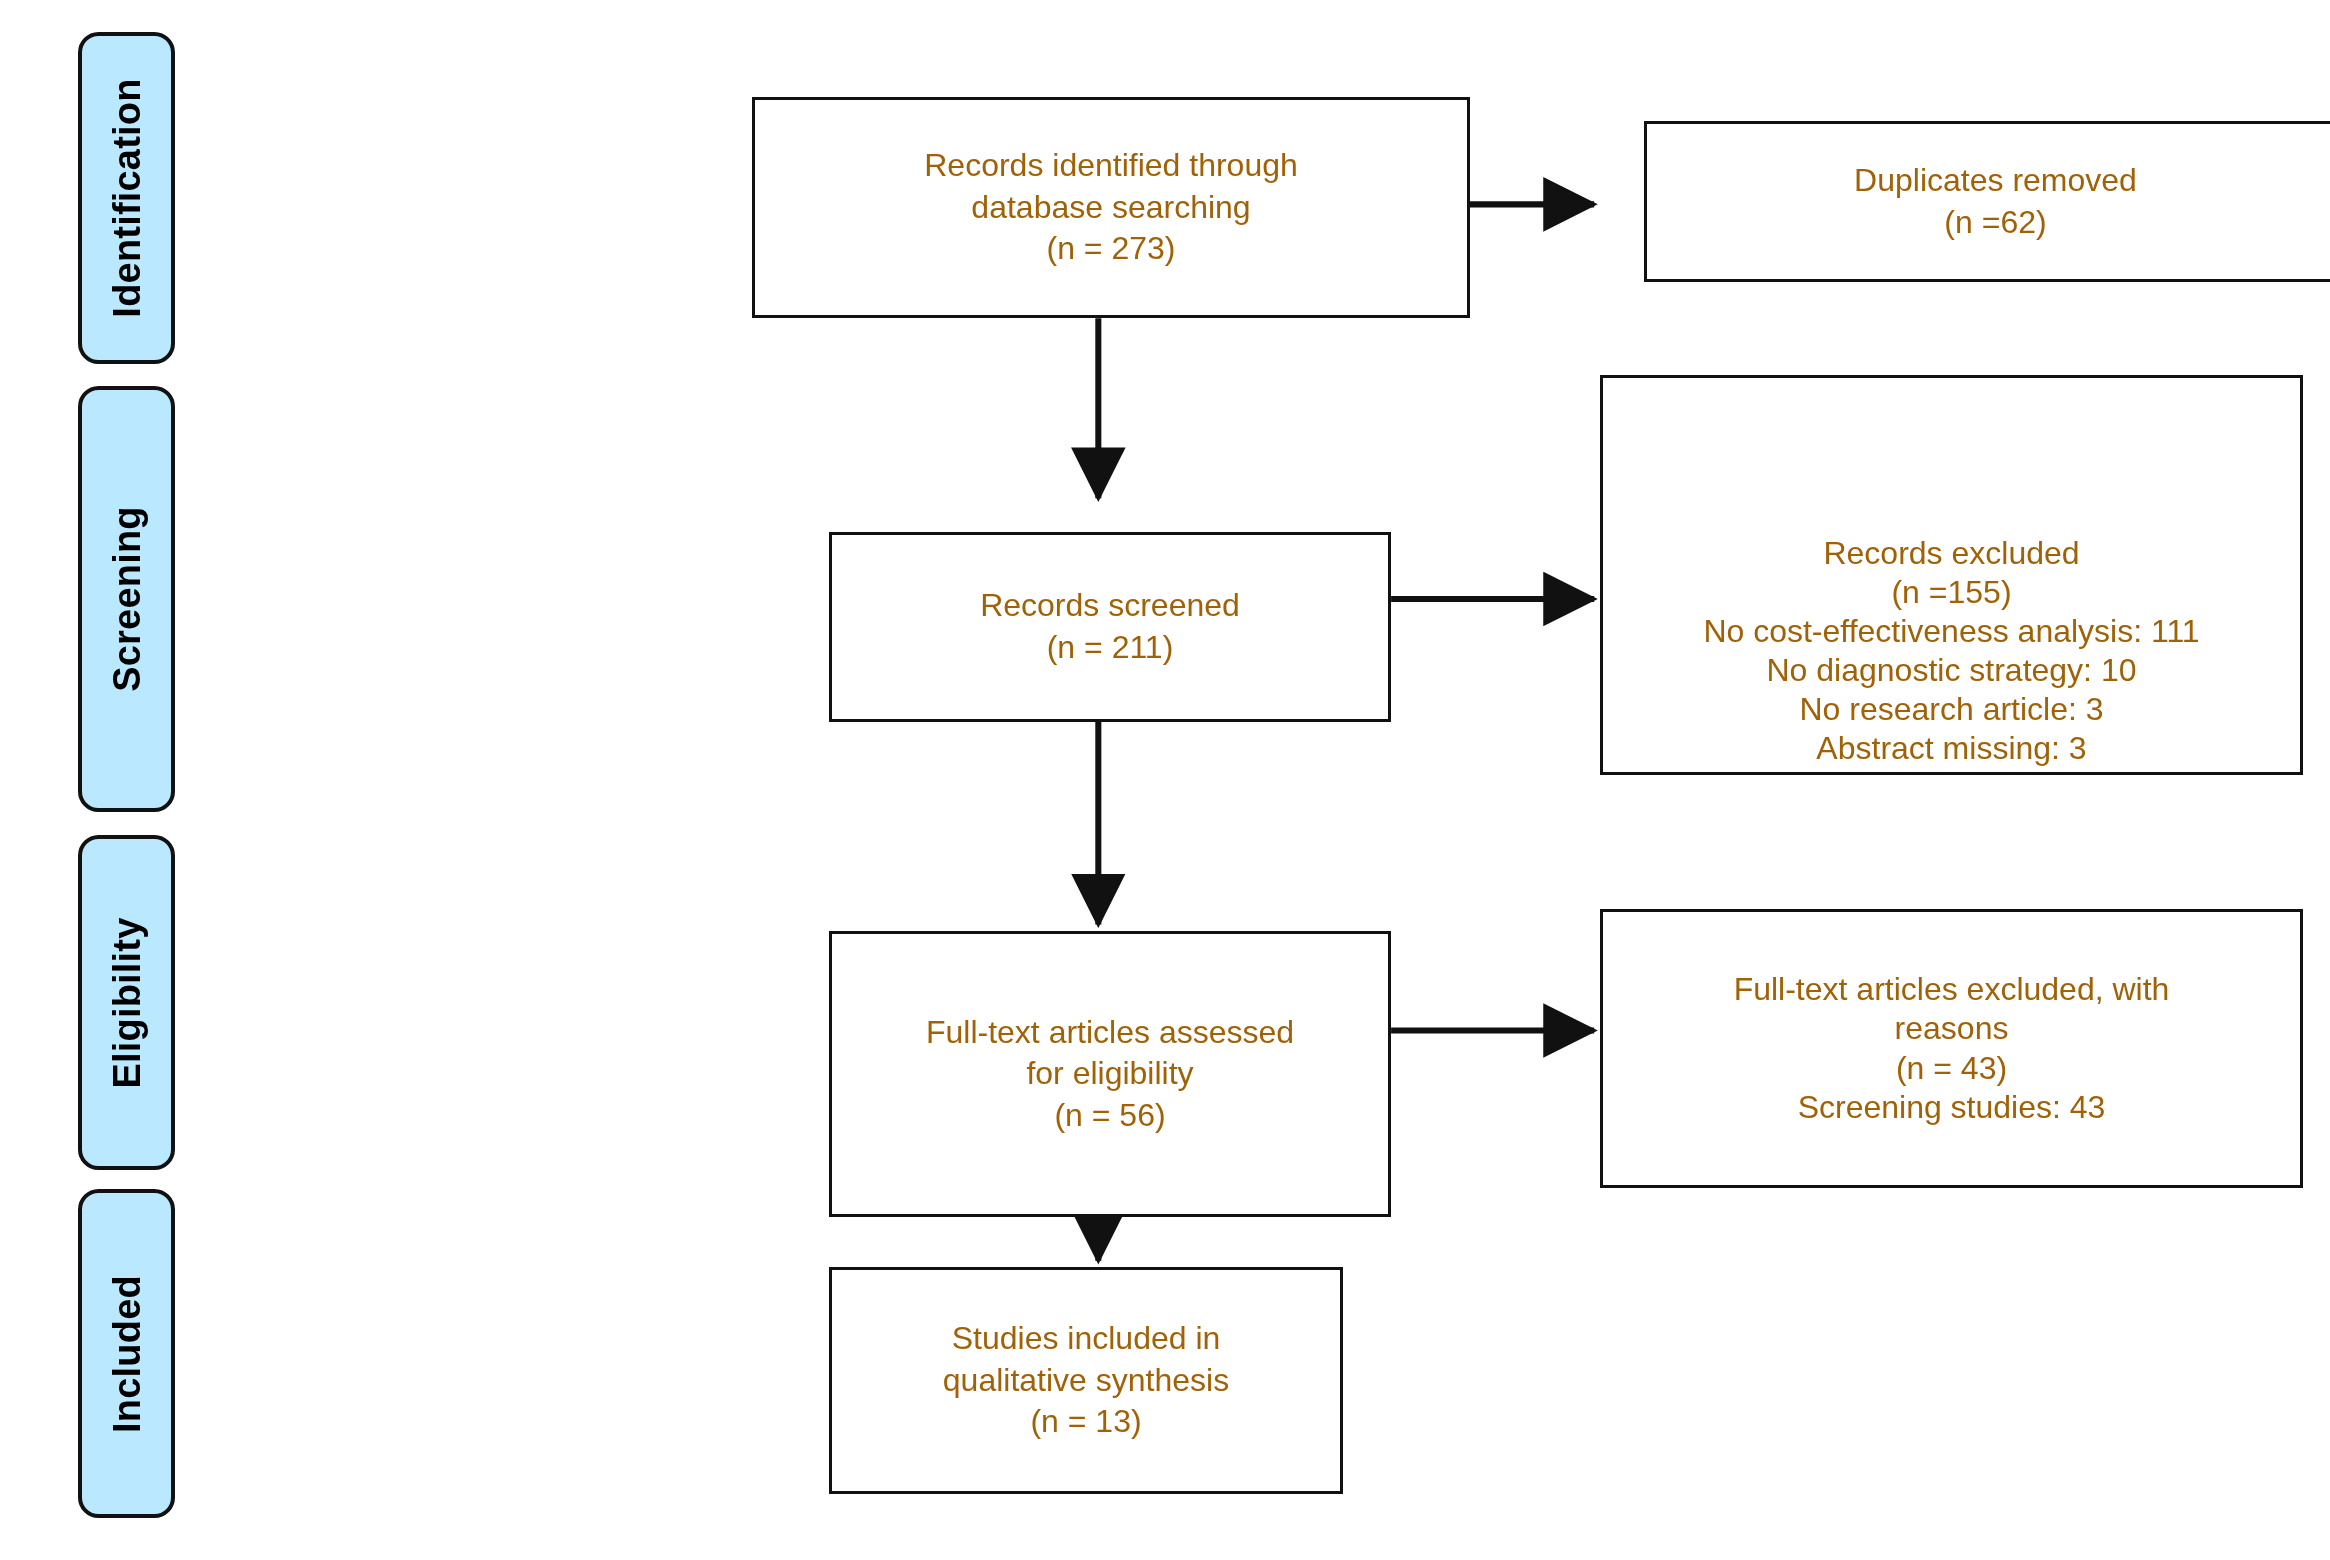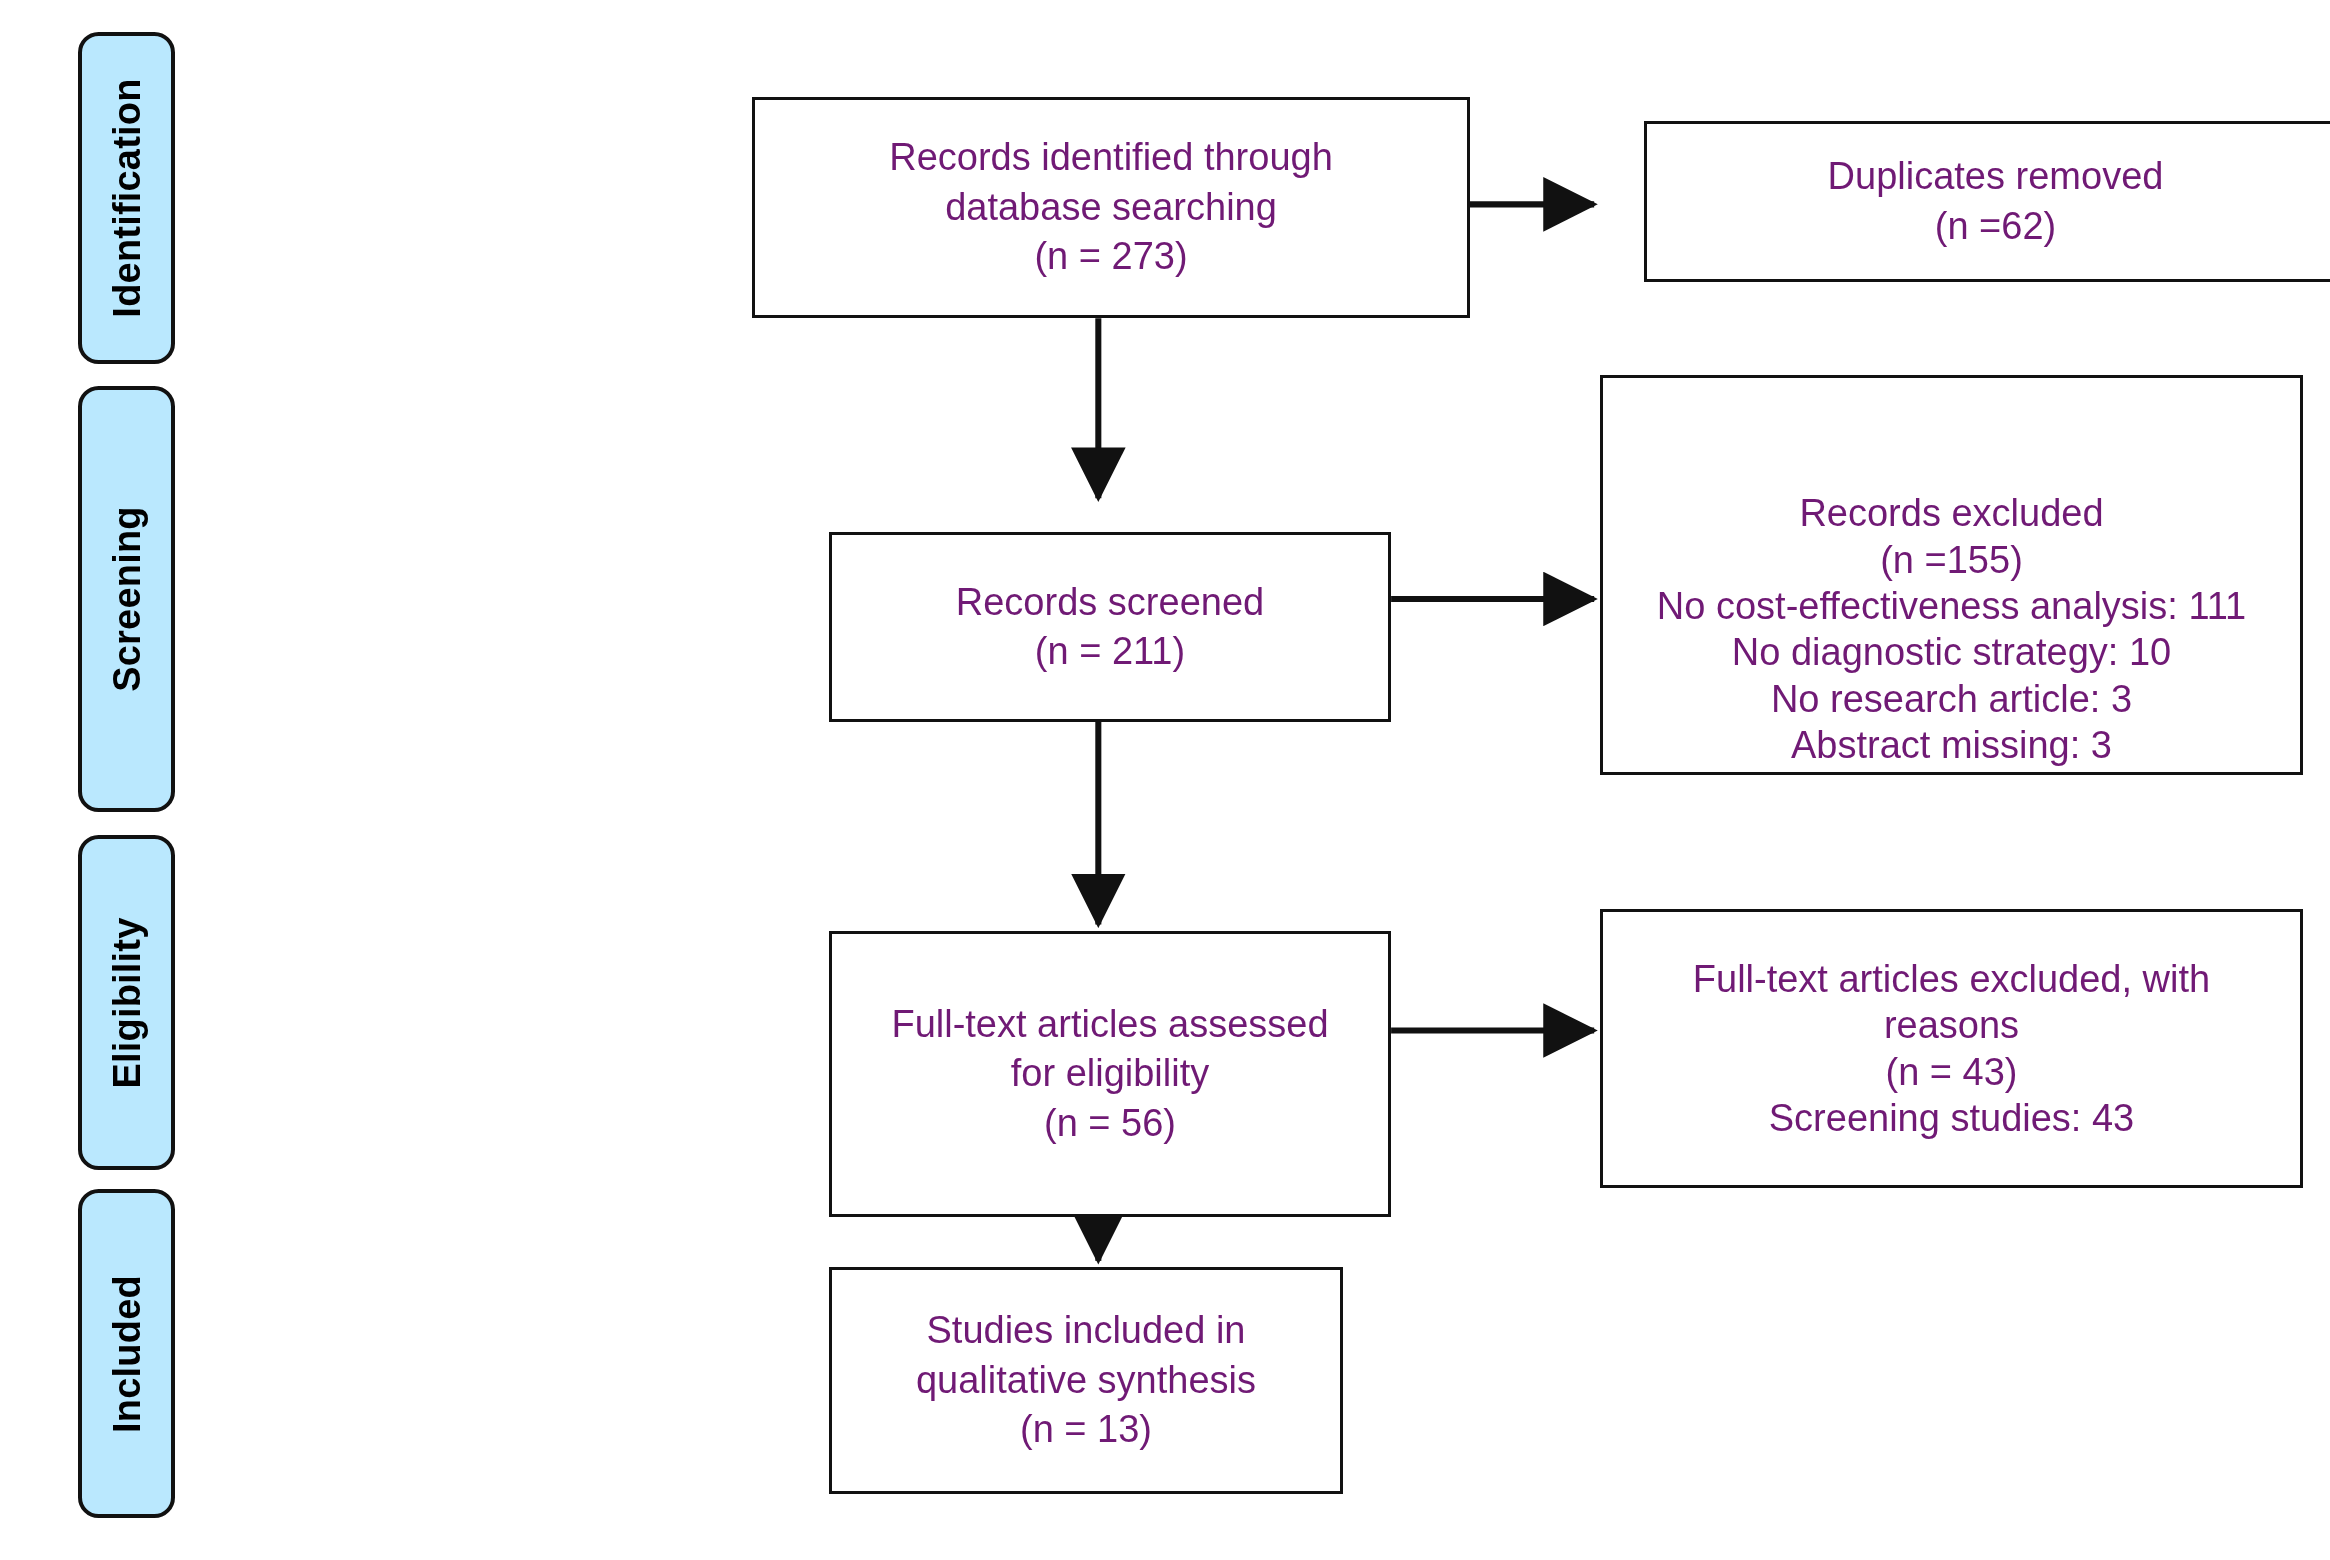--- a/index.html
+++ b/index.html
@@ -46,22 +46,22 @@
     background: #ffffff;
     border: 3px solid #111111;
     box-sizing: border-box;
     display: flex;
     flex-direction: column;
     align-items: center;
     justify-content: center;
     padding: 3.6px 8.5px;
   }
   .flow-line {
-    font-size: 38px;
-    color: #701a75;
+    font-size: 32px;
+    color: #a16207;
     line-height: 1.30;
     text-align: center;
     white-space: nowrap;
   }
   .flow-box.tight .flow-line { line-height: 1.22; }
 
   
   #connectors {
     position: absolute;
     left: 0;

